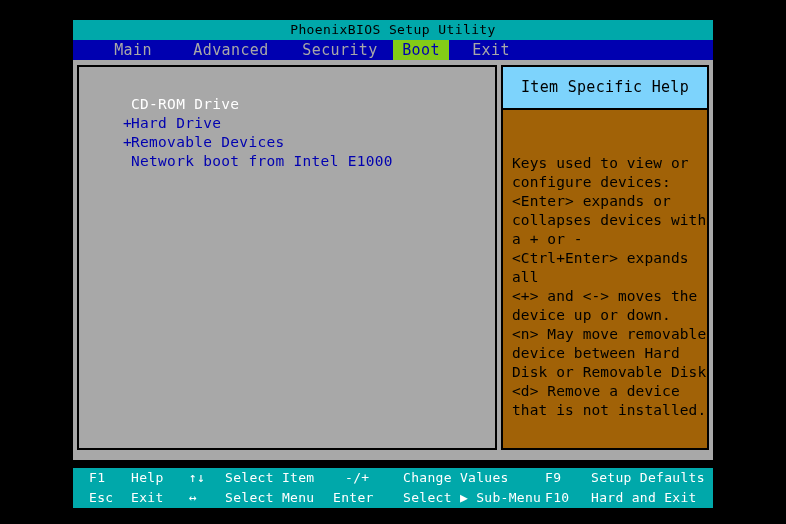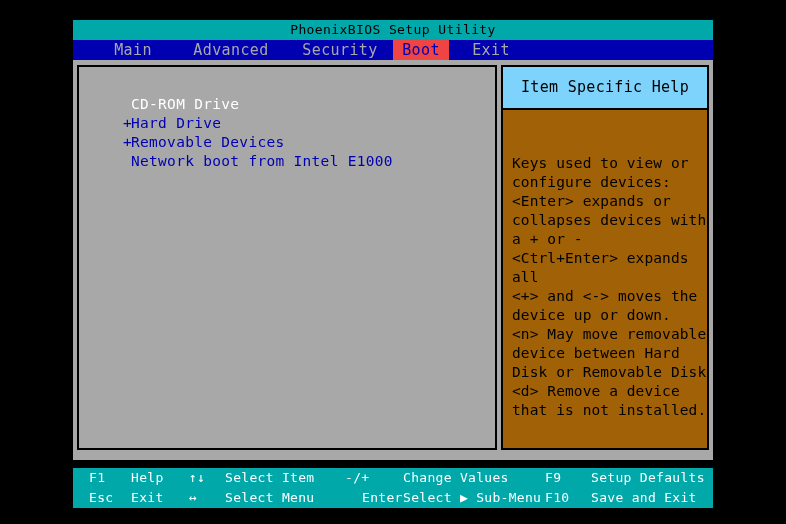--- a/index.html
+++ b/index.html
@@ -55,21 +55,21 @@
     top: 0;
     height: 20px;
     line-height: 20px;
     font-size: 15px;
     color: #a8a8a8;
     text-align: center;
     letter-spacing: 0.4px;
     white-space: pre;
   }
   .menu-tab.active {
-    background: #ef4444;
+    background: #84cc16;
     color: #0000b0;
   }
 
   
   #body-area {
     position: absolute;
     left: 0;
     top: 40px;
     width: 640px;
     height: 400px;
@@ -239,19 +239,19 @@
       <div class="status-cell row1" style="left: 116px;">↑↓</div>
       <div class="status-cell row1" style="left: 152px;">Select Item</div>
       <div class="status-cell row1" style="left: 272px;">-/+</div>
       <div class="status-cell row1" style="left: 330px;">Change Values</div>
       <div class="status-cell row1" style="left: 472px;">F9</div>
       <div class="status-cell row1" style="left: 518px;">Setup Defaults</div>
       <div class="status-cell row2" style="left: 16px;">Esc</div>
       <div class="status-cell row2" style="left: 58px;">Exit</div>
       <div class="status-cell row2" style="left: 116px;">↔</div>
       <div class="status-cell row2" style="left: 152px;">Select Menu</div>
-      <div class="status-cell row2" style="left: 289px; text-align: right;">Enter</div>
+      <div class="status-cell row2" style="left: 260px; text-align: right;">Enter</div>
       <div class="status-cell row2" style="left: 330px;">Select ▶ Sub-Menu</div>
       <div class="status-cell row2" style="left: 472px;">F10</div>
-      <div class="status-cell row2" style="left: 518px;">Save and Exit</div>
+      <div class="status-cell row2" style="left: 518px;">Hard and Exit</div>
     </div>
 
 </div>
 
 </body></html>

